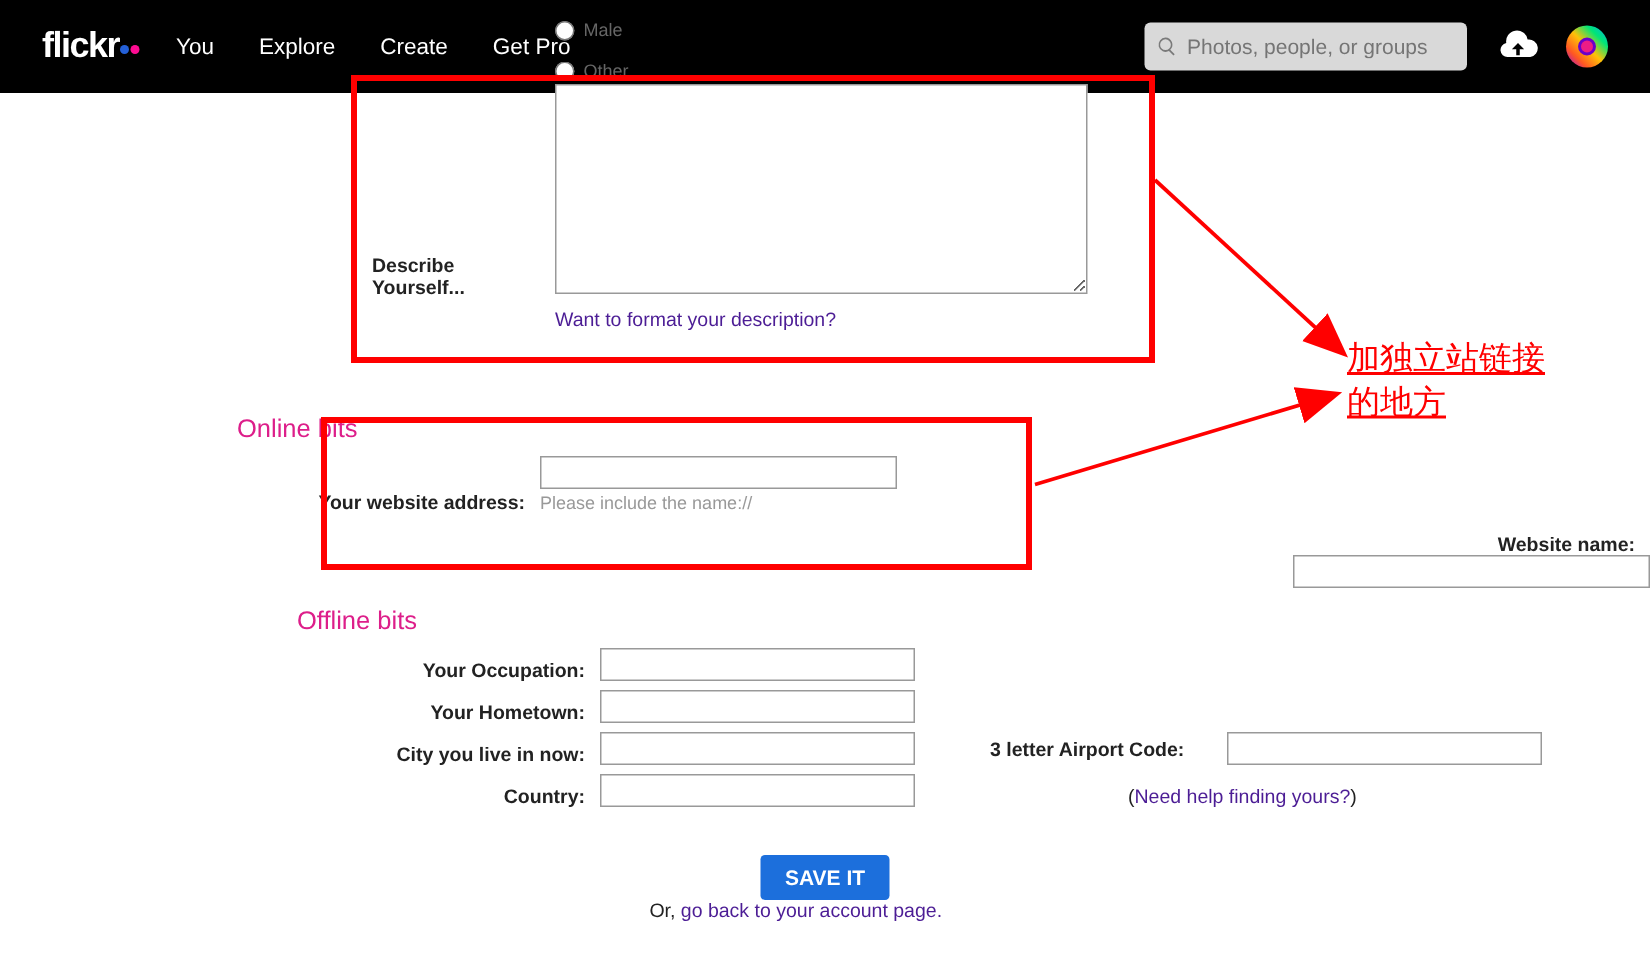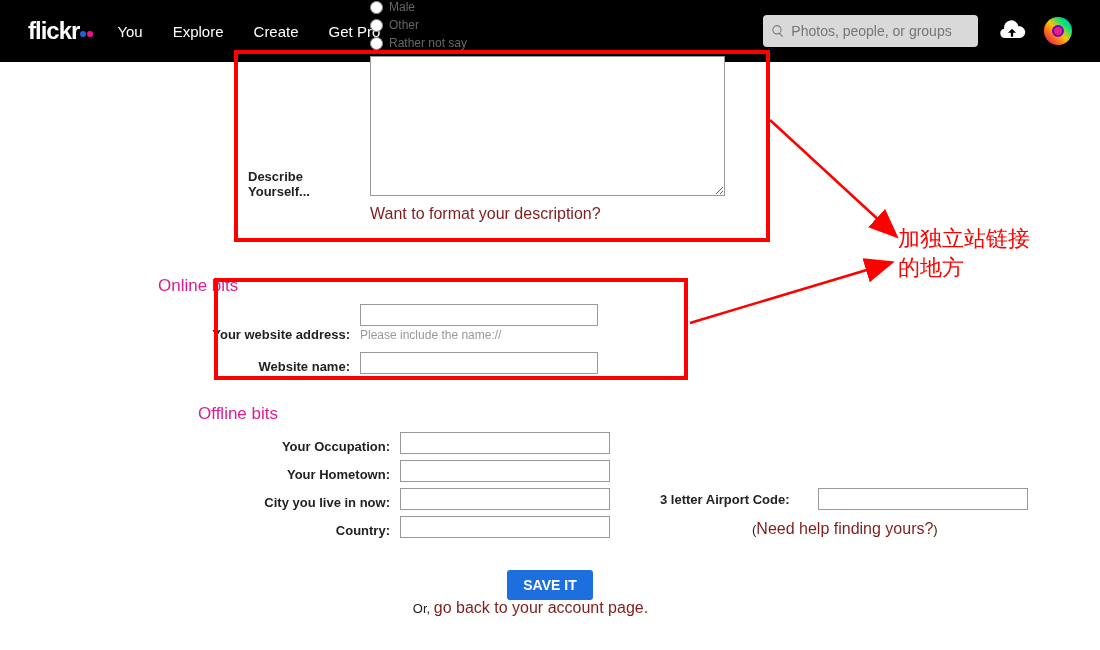--- a/index.html
+++ b/index.html
@@ -17,40 +17,40 @@
     .search-box { width: 215px; height: 32px; background:#d9d9d9; border-radius:4px; display:flex; align-items:center; padding:0 8px; margin-right:20px; }
     .search-box svg { width:16px; height:16px; fill:#7a7a7a; margin-right:6px; }
     .search-box input { border:none; background:transparent; outline:none; font-size:14px; color:#7a7a7a; width: 100%; }
     .cloud-icon { color:#fff; margin-right:18px; display:flex; align-items:center; }
     .cloud-icon svg { width:28px; height:28px; fill:#fff; }
     .avatar { width:28px; height:28px; border-radius:50%; background: linear-gradient(45deg,#9b00e8,#ff5722,#ffc107,#00e676,#04a9f4); display:flex; align-items:center; justify-content:center; }
     .avatar .inner { width:12px; height:12px; border-radius:50%; background:#ed1c86; border:2px solid #6a00c9; }
 
     
     .radio-peek { position: absolute; top: 0; left: 370px; z-index: 0; font-size: 12px; }
-    .radio-peek .row { display:flex; align-items:center; margin-bottom: 4px; color:#666; }
+    .radio-peek .row { display:flex; align-items:center; margin-bottom: 4px; color:#666;margin-top:13px; }
     .radio-peek input { margin-right:6px; }
 
     
     .section-heading { color: #dd1e8a; font-size: 17px; margin: 18px 0 8px 158px; font-weight: normal; }
 
     .field-row { display:flex; align-items:flex-end; margin-bottom: 6px; }
     .field-label { width: 360px; text-align: right; padding-right: 10px; font-weight: bold; font-size: 13px; padding-top: 3px; }
     .field-input { }
     .field-input input[type=text] { width: 210px; height: 22px; border:1px solid #999; padding:2px 4px; font-size:13px; }
     .field-input textarea { width: 355px; height: 140px; border:1px solid #999; padding:4px; font-size:13px; resize: both; }
     .hint { color:#999; font-size:12px; margin-top:2px; }
-    .link { color:#7f1d1d; text-decoration:none; font-size:16px; cursor:pointer; }
+    .link { color:#4c1d95; text-decoration:none; font-size:13px; cursor:pointer; }
 
     
     .red-box-1 { position:absolute; left:234px; top:50px; width:536px; height:192px; border:4px solid #ff0000; z-index:5; pointer-events:none; }
     .red-box-2 { position:absolute; left:214px; top:278px; width:474px; height:102px; border:4px solid #ff0000; z-index:5; pointer-events:none; }
 
     
-    .annotation { position:absolute; left:898px; top:225px; color:#ff0000; font-size:22px; line-height:1.3; z-index:6; }
+    .annotation { position:absolute; left:898px; top:225px; color:#ff0000; font-size:22px; line-height:1.3; z-index:6;text-decoration:underline; }
 
     .arrow { position:absolute; z-index:6; }
     .arrow svg { overflow: visible; }
 
     
     .describe-block { position: absolute; top: 56px; left: 0; width: 100%; }
     .format-link-row { margin-left: 370px; margin-top:6px; }
 
     .online-block { position:absolute; top:258px; left:0; width:100%; }
     .offline-block { position:absolute; top:386px; left:0; width:100%;margin-left:40px; }
@@ -124,21 +124,21 @@
 
 <div class="online-block">
   <h3 class="section-heading">Online bits</h3>
   <div class="field-row">
     <div class="field-label">Your website address:</div>
     <div class="field-input">
       <input type="text" style="width: 238px;" value="">
       <div class="hint">Please include the name://</div>
     </div>
   </div>
-  <div class="field-row" style="margin-top:10px;">
+  <div class="field-row" style="margin-top:10px;flex-direction:column;">
     <div class="field-label">Website name:</div>
     <div class="field-input">
       <input type="text" style="width: 238px;" value="">
     </div>
   </div>
 </div>
 
 <div class="offline-block">
   <h3 class="section-heading">Offline bits</h3>
   <div class="field-row">

